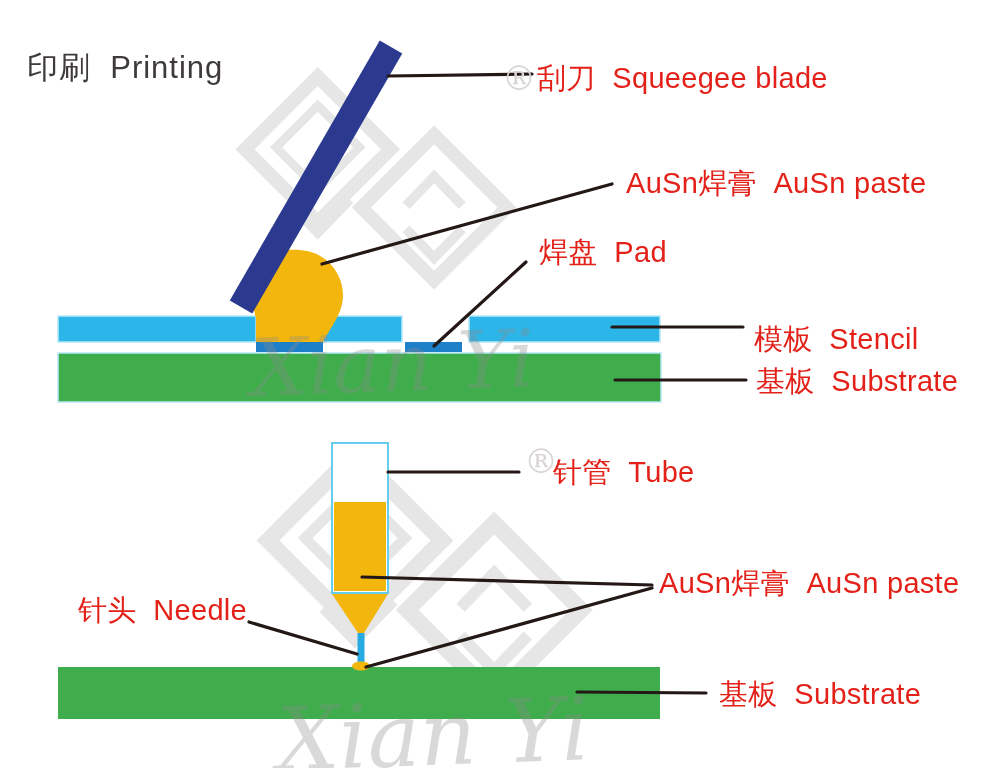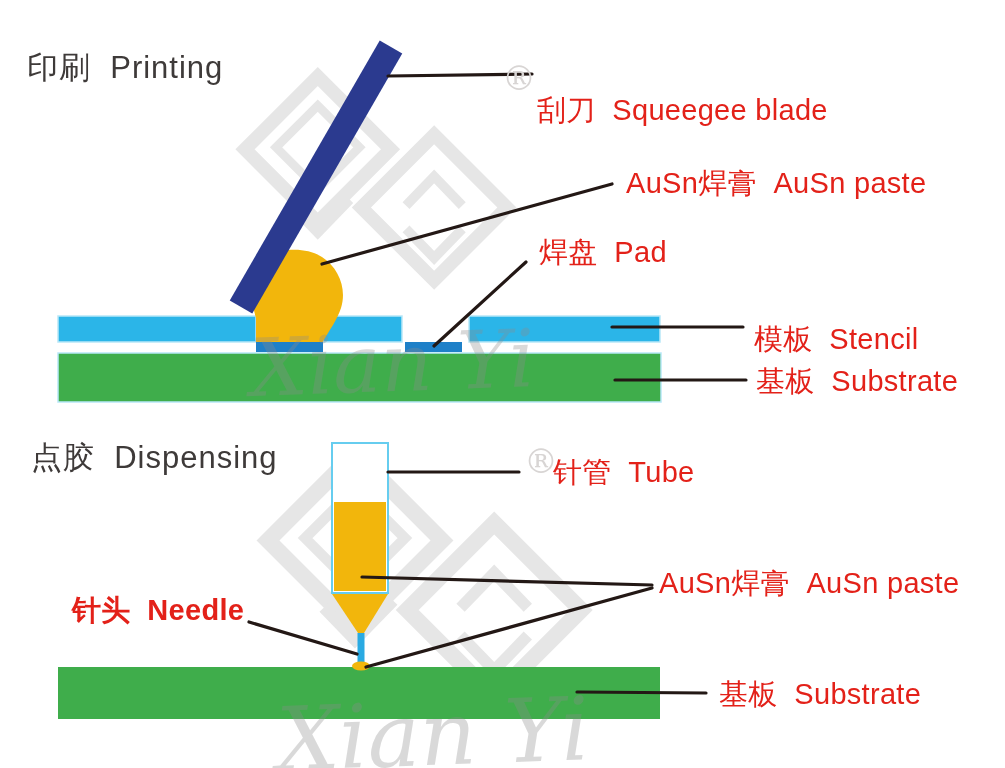--- a/index.html
+++ b/index.html
@@ -30,28 +30,28 @@
   .rmark{
     position:absolute;
     color:#d8d5d4;
     font-size:34px;
     font-family:"DejaVu Serif", serif;
     z-index:1;
   }
   .label, .title{z-index:3;}
   #title-printing{left:27px;top:47px;text-align:right;}
   #title-dispensing{left:31px;top:437px;}
-  #lbl-squeegee{left:537px;top:59px;margin-top:32px;}
+  #lbl-squeegee{left:537px;top:59px;}
   #lbl-paste-top{left:626px;top:164px;}
   #lbl-pad{left:539px;top:233px;}
   #lbl-stencil{left:754px;top:320px;}
   #lbl-substrate-top{left:756px;top:362px;}
   #lbl-tube{left:553px;top:453px;}
   #lbl-paste-bottom{left:659px;top:564px;}
-  #lbl-needle{left:72px;top:591px;font-weight:bold;}
+  #lbl-needle{left:78px;top:591px;}
   #lbl-substrate-bottom{left:719px;top:675px;}
   #rmark-top{left:502px;top:58px;}
   #rmark-bottom{left:524px;top:441px;}
 </style>
 </head>
 <body>
 
 <div id="stage">
 
   <svg id="shapes" width="1005" height="768">
@@ -102,21 +102,20 @@
       <line x1="615" y1="380" x2="746" y2="380"></line>
       <line x1="388" y1="472" x2="519" y2="472"></line>
       <line x1="362" y1="577" x2="652" y2="585"></line>
       <line x1="366" y1="667" x2="652" y2="588"></line>
       <line x1="249" y1="622" x2="357" y2="654"></line>
       <line x1="577" y1="692" x2="706" y2="693"></line>
     </g>
   </svg>
 
   <div class="title" id="title-printing">印刷  Printing</div>
-  <div class="title" id="title-dispensing">点胶  Dispensing</div>
 
   <div class="rmark" id="rmark-top">®</div>
   <div class="rmark" id="rmark-bottom">®</div>
 
   <div class="label" id="lbl-squeegee">刮刀  Squeegee blade</div>
   <div class="label" id="lbl-paste-top">AuSn焊膏  AuSn paste</div>
   <div class="label" id="lbl-pad">焊盘  Pad</div>
   <div class="label" id="lbl-stencil">模板  Stencil</div>
   <div class="label" id="lbl-substrate-top">基板  Substrate</div>
 

